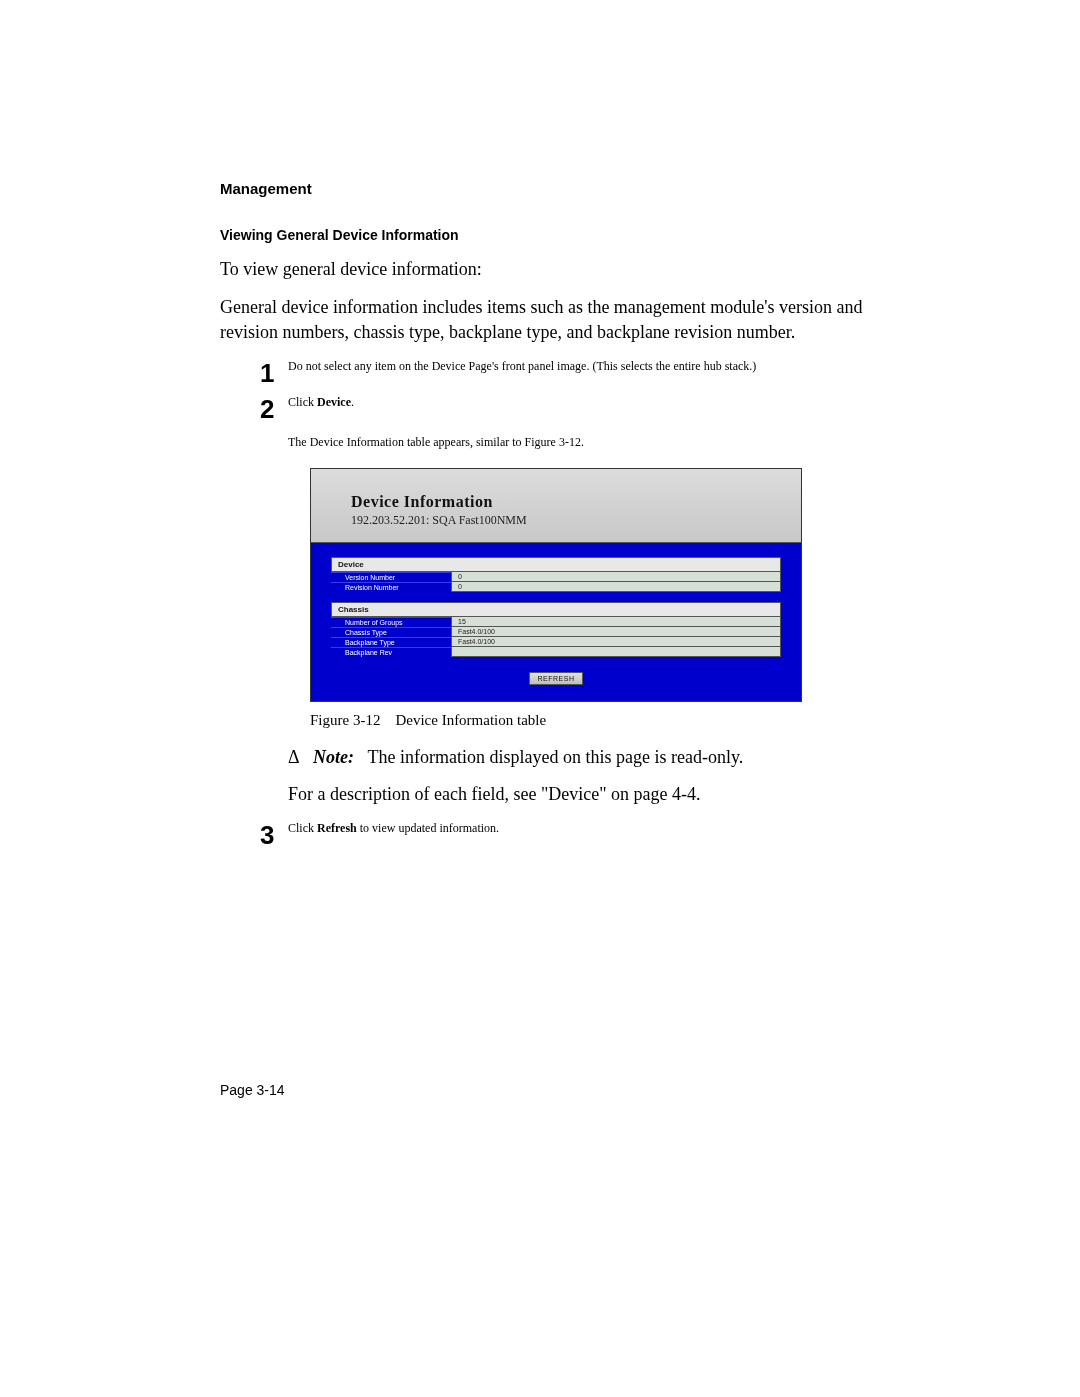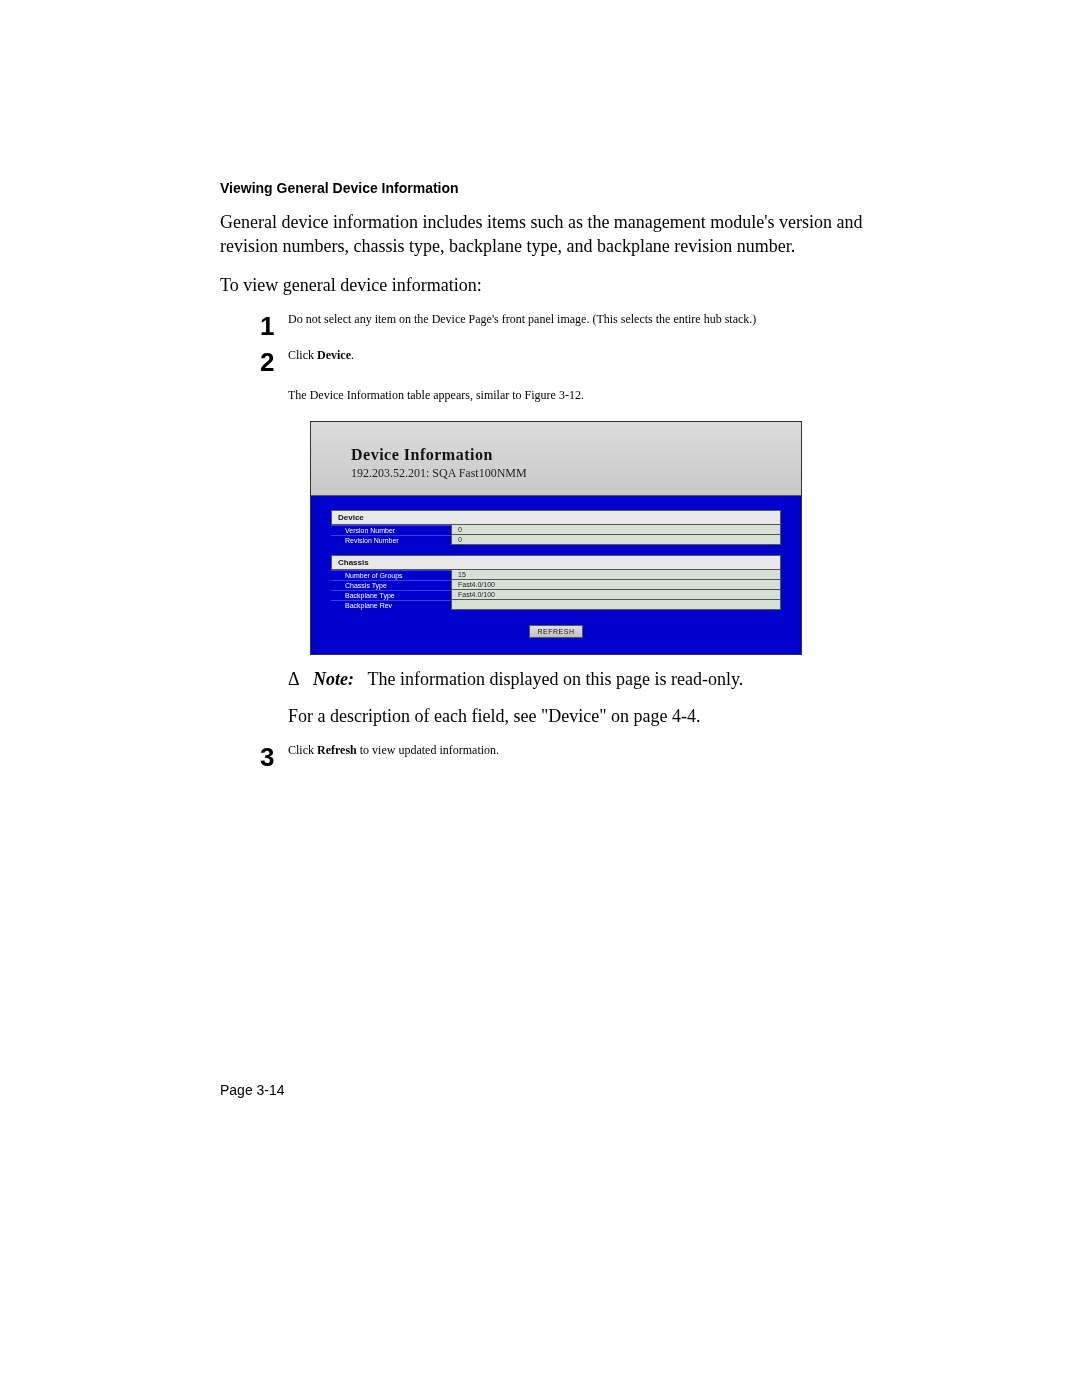--- a/index.html
+++ b/index.html
@@ -157,26 +157,27 @@
     top: 1082px;
     font-size: 14px;
     font-family: Arial, Helvetica, sans-serif;
   }
 </style>
 </head>
 <body>
 
 <div class="page">
 
+  <div class="chapter-label">Management</div>
 
   <div class="section-title">Viewing General Device Information</div>
 
+  <div class="body-text">To view general device information:</div>
+
   <div class="body-text">General device information includes items such as the management module's version and revision numbers, chassis type, backplane type, and backplane revision number.</div>
-
-  <div class="body-text">To view general device information:</div>
 
   <div class="steps">
 
     <div class="step">
       <div class="step-num">1</div>
       <div class="step-body">Do not select any item on the Device Page's front panel image. (This selects the entire hub stack.)</div>
     </div>
 
     <div class="step">
       <div class="step-num">2</div>
@@ -227,20 +228,21 @@
             <div class="info-val"></div>
           </div>
         </div>
 
         <div class="refresh-row">
           <span class="refresh-btn">REFRESH</span>
         </div>
       </div>
     </div>
 
+    <div class="caption">Figure 3-12 Device Information table</div>
   </div>
 
   <div class="note-line">
     <span>Δ</span>&nbsp;&nbsp;&nbsp;<span class="italic bold">Note:</span>&nbsp;&nbsp;&nbsp;<span>The information displayed on this page is read-only.</span>
   </div>
 
   <div class="sub-indent">For a description of each field, see "Device" on page 4-4.</div>
 
   <div class="steps">
     <div class="step">

